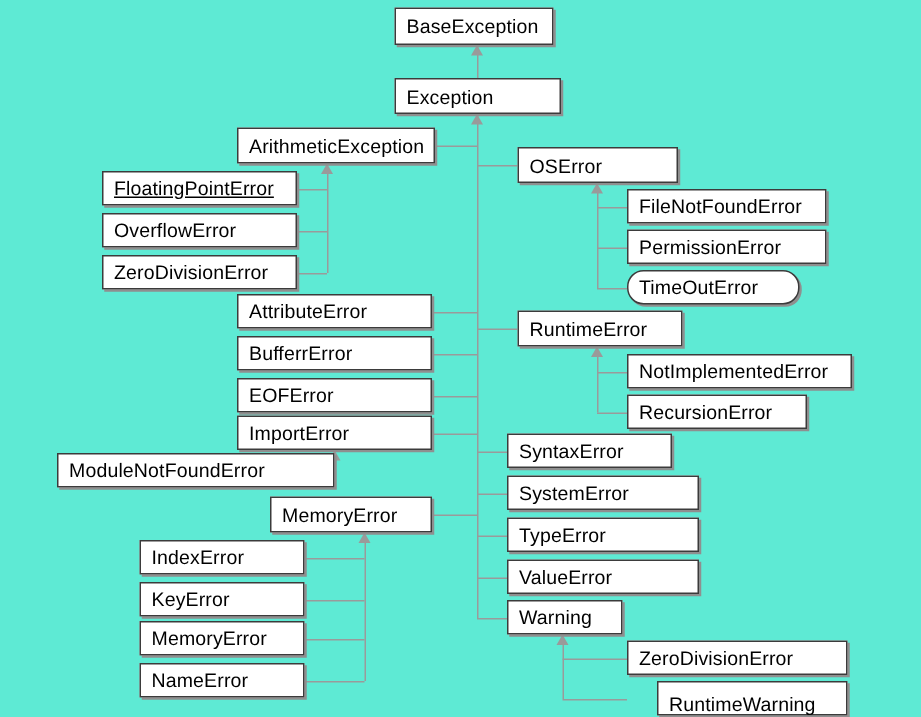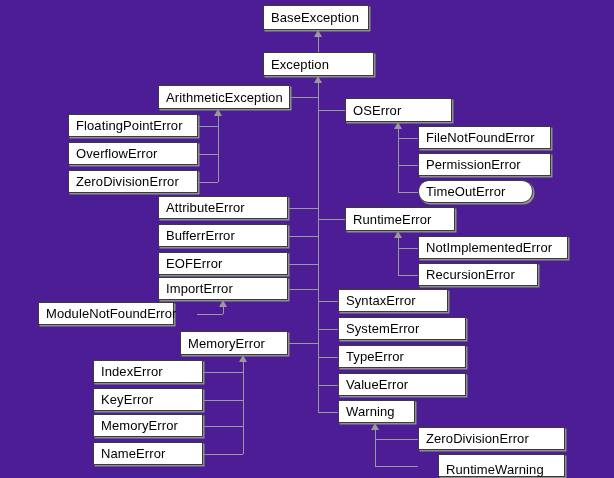--- a/index.html
+++ b/index.html
@@ -5,21 +5,21 @@
 <style>
   html, body {
     margin: 0;
     padding: 0;
     background: #ffffff;
   }
   #diagram {
     position: relative;
     width: 614px;
     height: 478px;
-    background: #4c1d95;
+    background: #5eead4;
     font-family: "Liberation Sans", sans-serif;
     overflow: hidden;
   }
   .node {
     position: absolute;
     box-sizing: border-box;
     background: #ffffff;
     border: 1px solid #3b3b3b;
     box-shadow: 1.5px 1.5px 0 0 #8f8f8f;
     display: flex;
@@ -103,42 +103,42 @@
 
   <div class="node" style="left:263px;top:5px;width:106px;height:25px;">
       <span>BaseException</span>
     </div>
   <div class="node" style="left:263px;top:52px;width:111px;height:24px;">
       <span>Exception</span>
     </div>
   <div class="node" style="left:158px;top:85px;width:132px;height:24px;">
       <span>ArithmeticException</span>
     </div>
-  <div class="node" style="left:68px;top:114px;width:130px;height:23px;">
+  <div class="node" style="left:68px;top:114px;width:130px;height:23px;text-decoration:underline;">
       <span>FloatingPointError</span>
     </div>
   <div class="node" style="left:68px;top:142px;width:130px;height:23px;">
       <span>OverflowError</span>
     </div>
   <div class="node" style="left:68px;top:170px;width:130px;height:23px;">
       <span>ZeroDivisionError</span>
     </div>
   <div class="node" style="left:158px;top:196px;width:130px;height:23px;">
       <span>AttributeError</span>
     </div>
   <div class="node" style="left:158px;top:224px;width:130px;height:23px;">
       <span>BufferrError</span>
     </div>
   <div class="node" style="left:158px;top:252px;width:130px;height:23px;">
       <span>EOFError</span>
     </div>
   <div class="node" style="left:158px;top:277px;width:130px;height:23px;">
       <span>ImportError</span>
     </div>
-  <div class="node" style="left:38px;top:302px;width:136px;height:23px;">
+  <div class="node" style="left:38px;top:302px;width:185px;height:23px;">
       <span>ModuleNotFoundError</span>
     </div>
   <div class="node" style="left:180px;top:331px;width:108px;height:24px;">
       <span>MemoryError</span>
     </div>
   <div class="node" style="left:93px;top:360px;width:110px;height:23px;">
       <span>IndexError</span>
     </div>
   <div class="node" style="left:93px;top:388px;width:110px;height:23px;">
       <span>KeyError</span>

